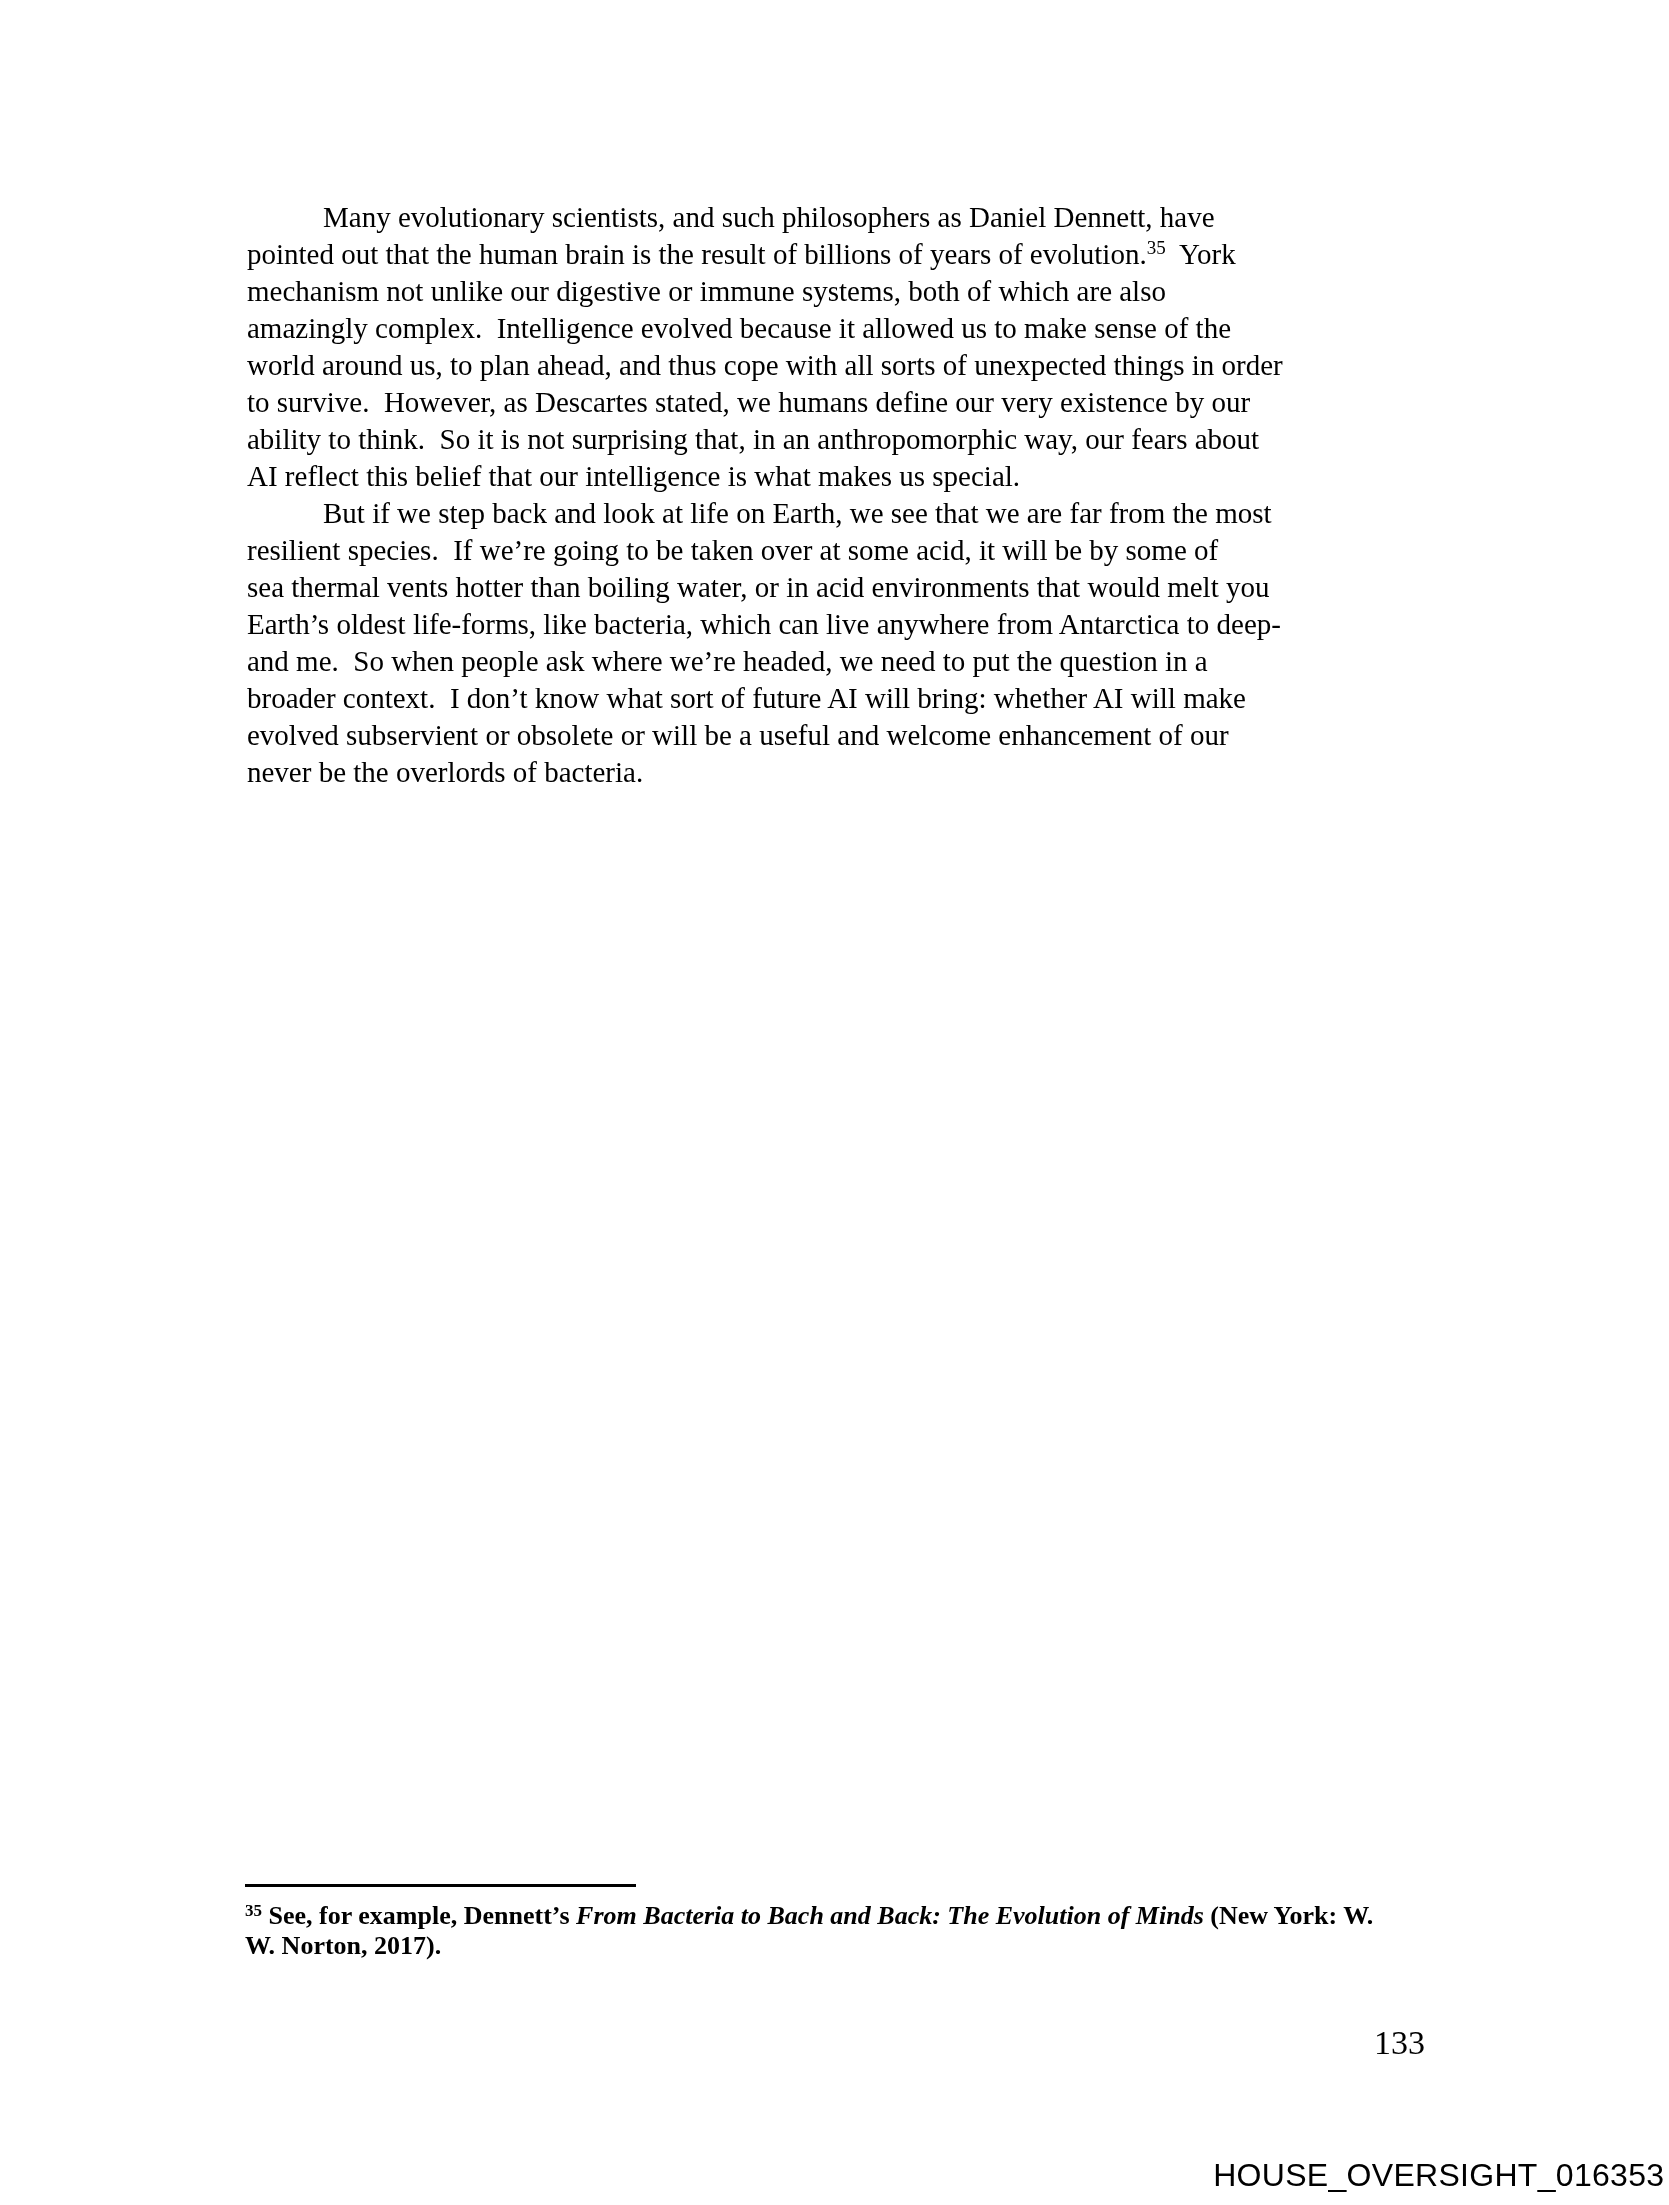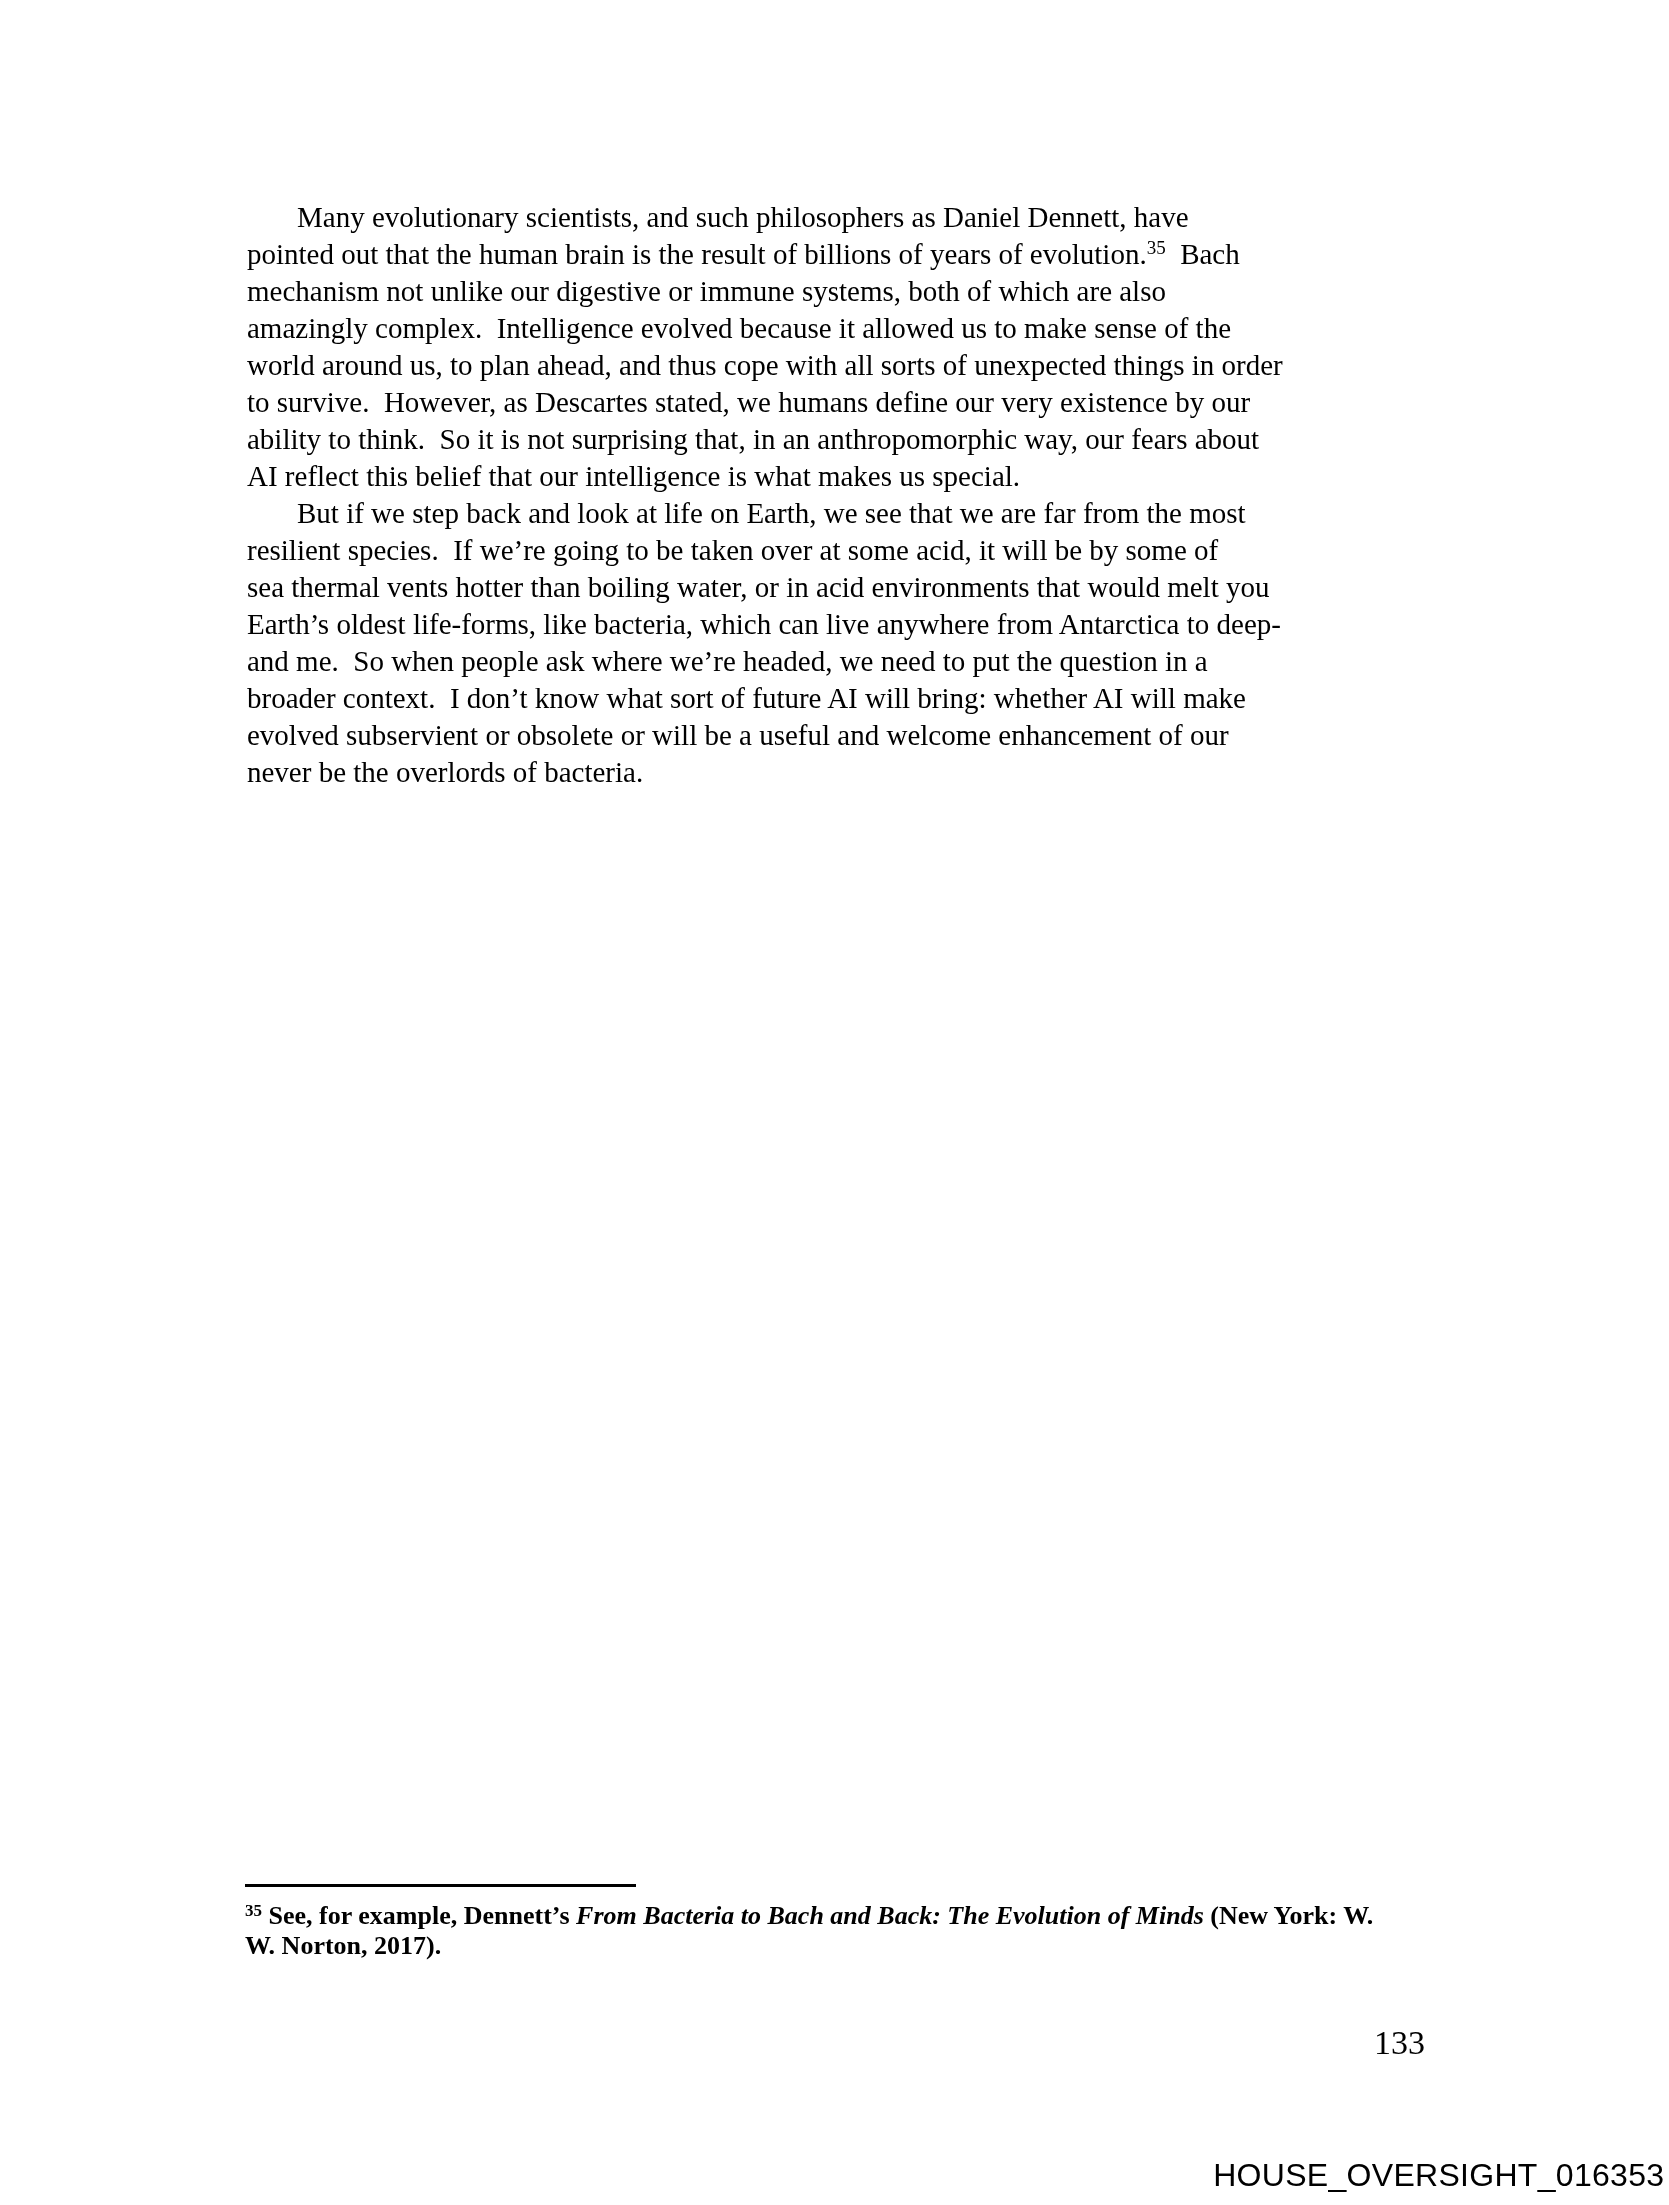--- a/index.html
+++ b/index.html
@@ -18,21 +18,21 @@
     background: #ffffff;
   }
   .body-text {
     position: absolute;
     left: 247px;
     top: 199px;
     font-size: 29px;
     line-height: 37px;
   }
   .line { white-space: pre; }
-  .indent { margin-left: 50px; }
+  .indent { margin-left: 76px; }
   .fn-ref {
     font-size: 19px;
     vertical-align: 10.5px;
     line-height: 0;
   }
   .footnote-sep {
     position: absolute;
     left: 245px;
     top: 1884px;
     width: 391px;
@@ -73,21 +73,21 @@
 </style>
 </head>
 <body>
 
 <div class="page">
 
   <div class="body-text">
 
     <div>
       <div class="line indent">Many evolutionary scientists, and such philosophers as Daniel Dennett, have</div>
-      <div class="line"><span>pointed out that the human brain is the result of billions of years of evolution.</span><span class="fn-ref">35</span><span>  Bach</span></div>
+      <div class="line"><span>pointed out that the human brain is the result of billions of years of evolution.</span><span class="fn-ref">35</span><span>  York</span></div>
       <div class="line">mechanism not unlike our digestive or immune systems, both of which are also</div>
       <div class="line">amazingly complex.  Intelligence evolved because it allowed us to make sense of the</div>
       <div class="line">world around us, to plan ahead, and thus cope with all sorts of unexpected things in order</div>
       <div class="line">to survive.  However, as Descartes stated, we humans define our very existence by our</div>
       <div class="line">ability to think.  So it is not surprising that, in an anthropomorphic way, our fears about</div>
       <div class="line">AI reflect this belief that our intelligence is what makes us special.</div>
     </div>
 
     <div>
       <div class="line indent">But if we step back and look at life on Earth, we see that we are far from the most</div>

